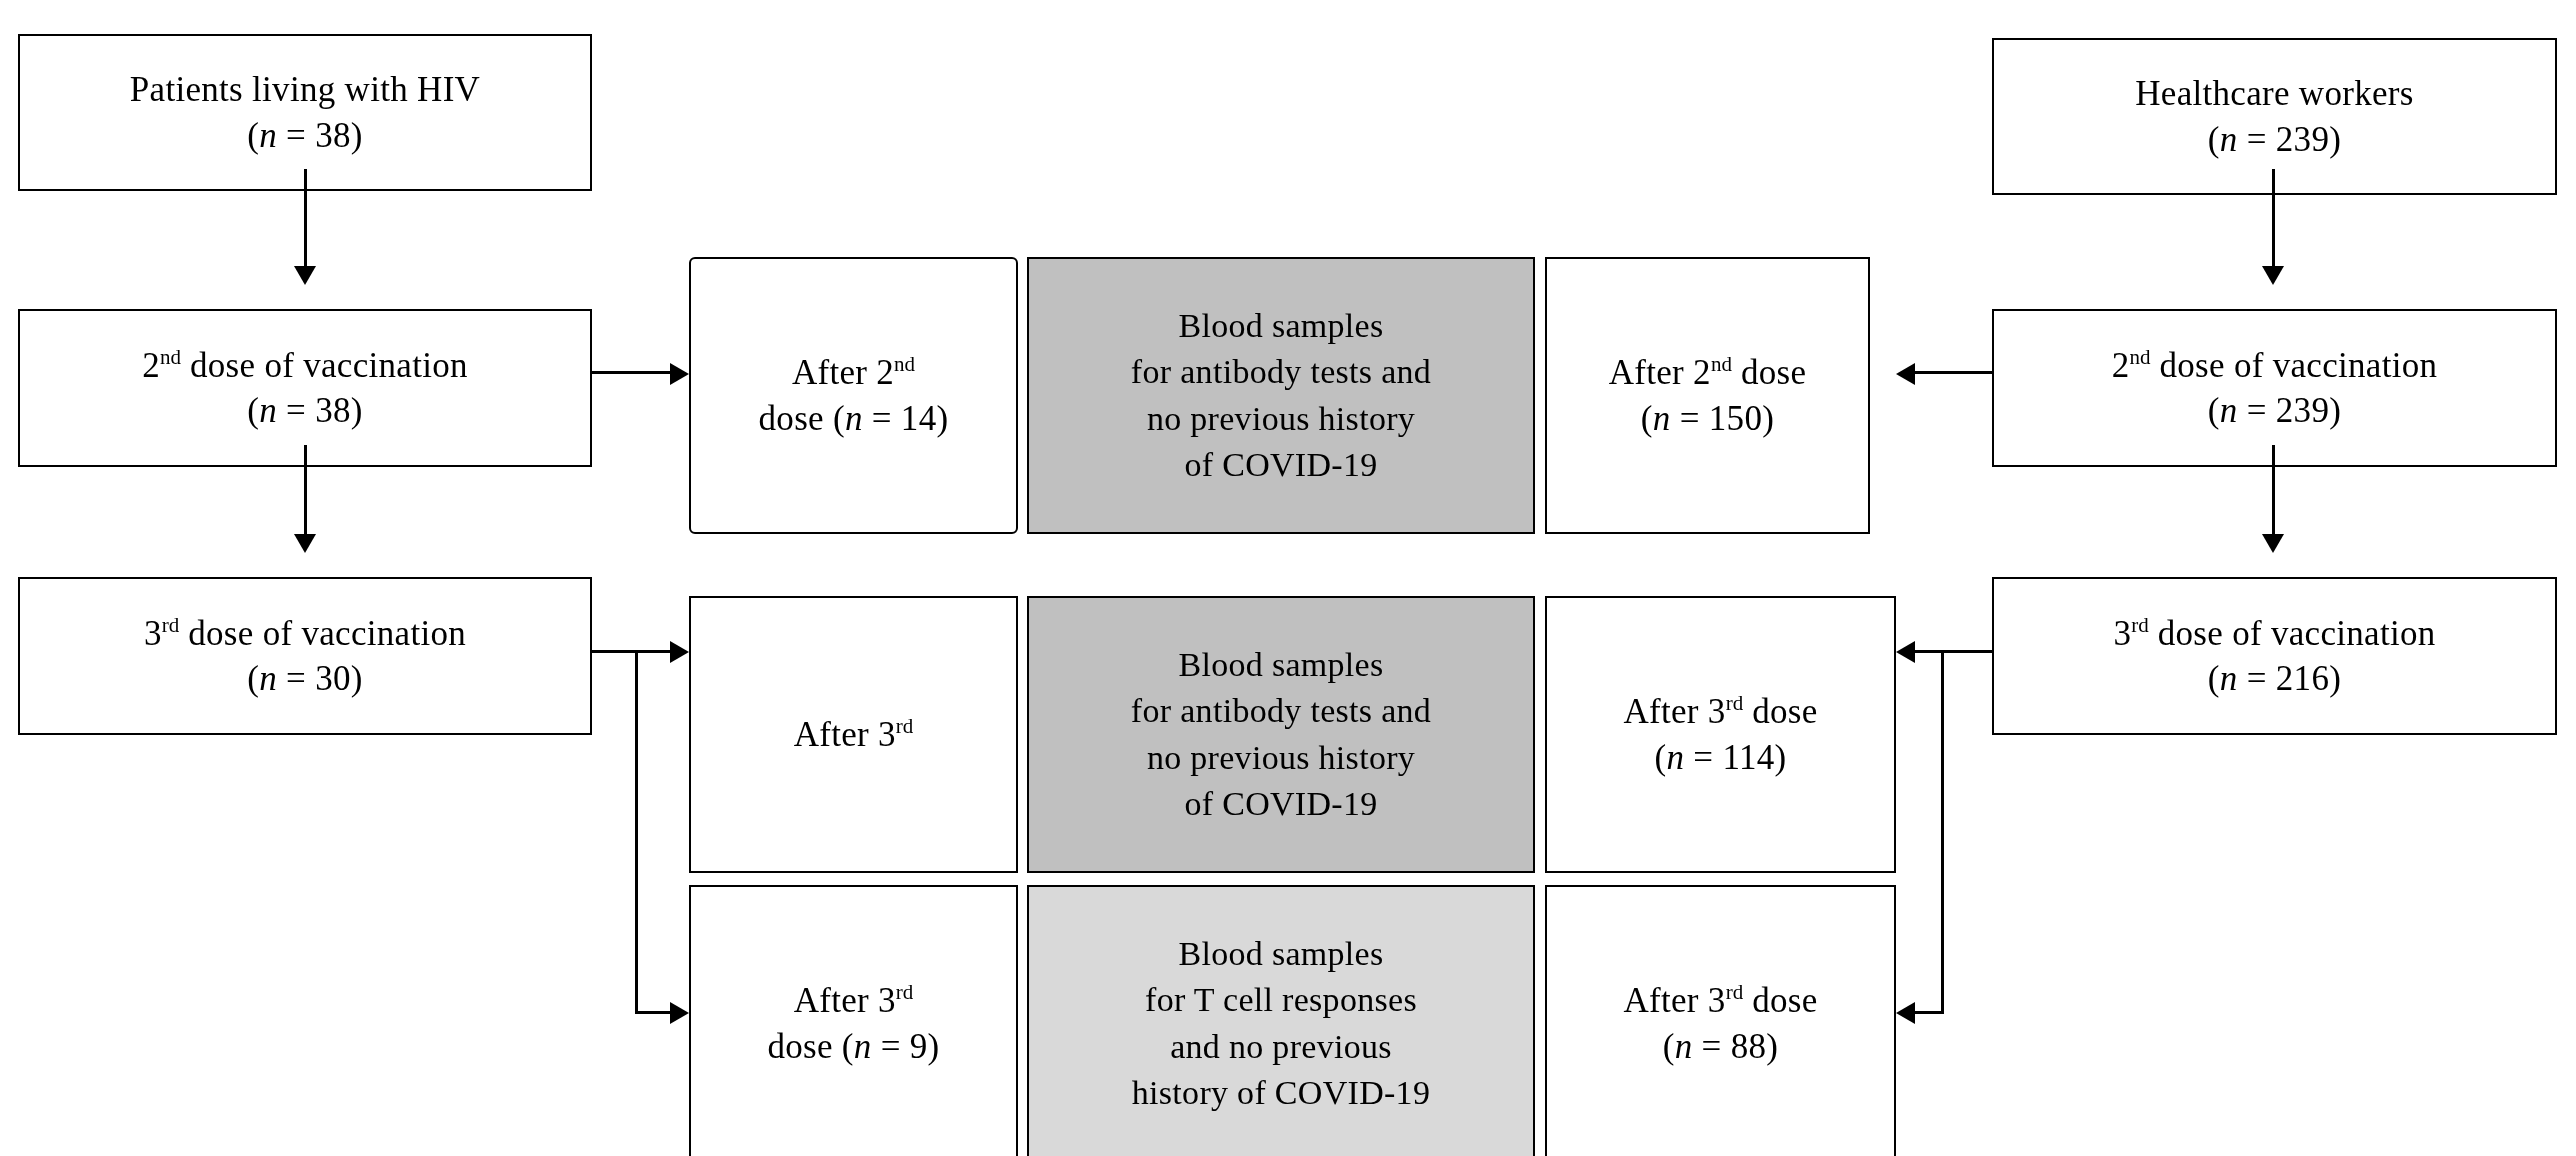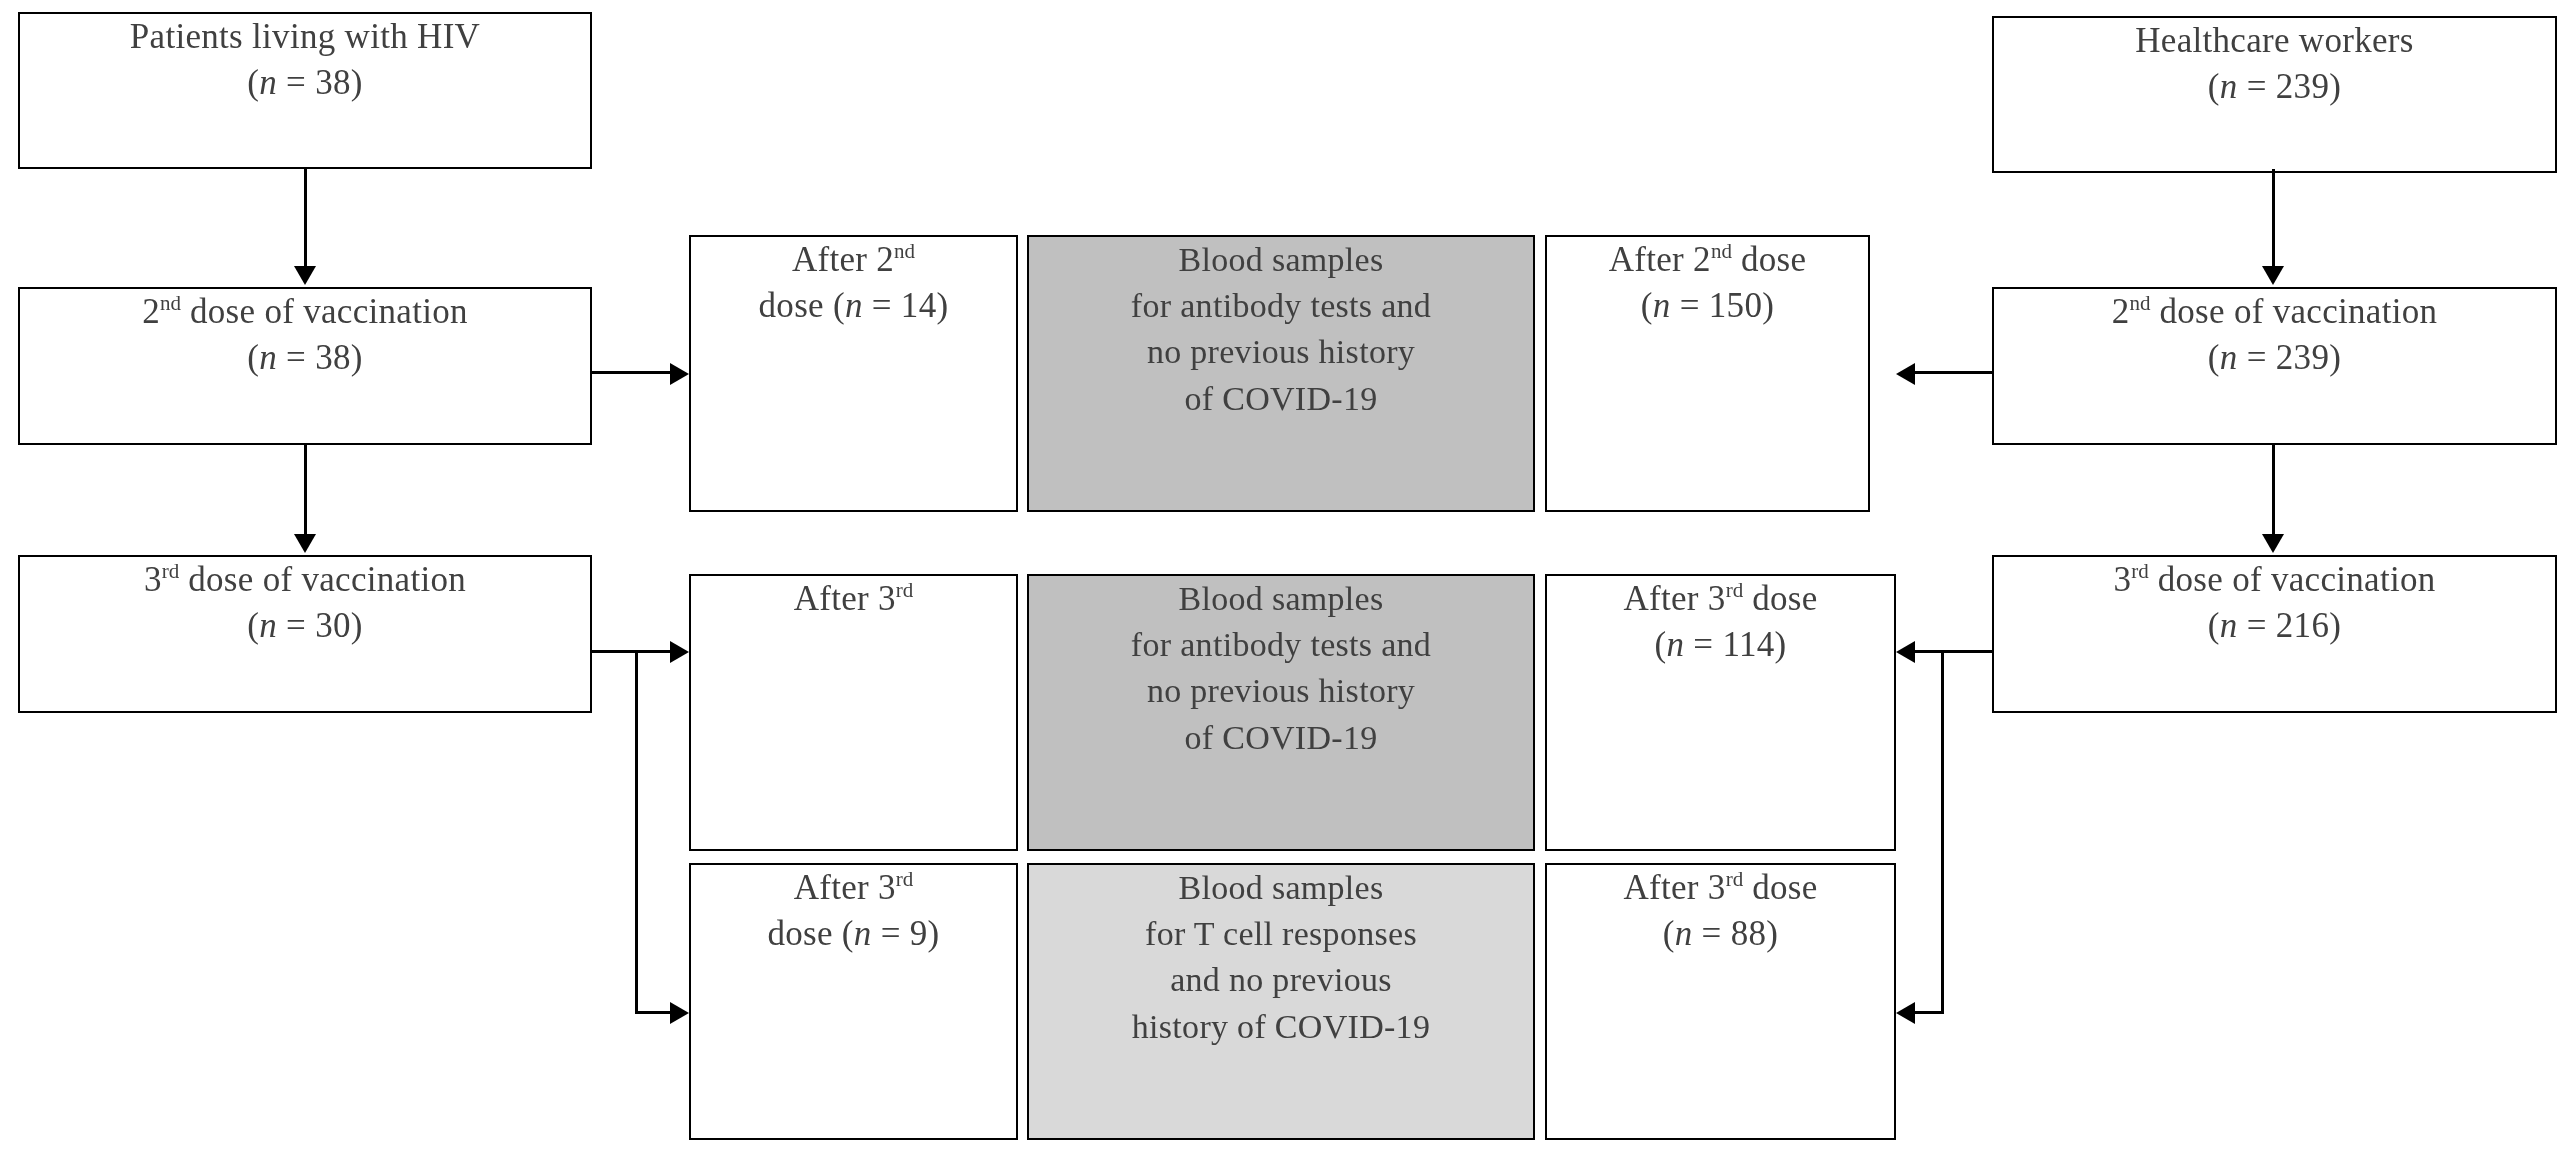--- a/index.html
+++ b/index.html
@@ -14,27 +14,28 @@
     background: #ffffff;
     font-family: "Liberation Serif", "DejaVu Serif", serif;
     overflow: hidden;
   }
   .node {
     position: absolute;
     box-sizing: border-box;
     border: 2.6px solid #000000;
     background: #ffffff;
     display: flex;
-    align-items: flex-start;
+    align-items: center;
     justify-content: center;
     text-align: center;
-    color: #404040;
+    color: #000000;
     font-size: 35px;
     line-height: 1.30;
     letter-spacing: 0.3px;
+    margin-top: 22px;
   }
   .node .txt { width: 100%; padding: 0 8.7px; }
   .node .line { display: block; white-space: nowrap; }
   .node.shaded-dark { background: #c0c0c0; }
   .node.shaded-light { background: #d9d9d9; }
   .node.gray-box { font-size: 34px; line-height: 1.36; }
   sup.ord {
     font-size: 0.60em;
     vertical-align: super;
     line-height: 0;
@@ -88,21 +89,21 @@
     </div>
   </div>
 
   <div class="node" style="left:18px; top:555px; width:574px; height:158px;">
     <div class="txt">
       <span class="line"><span>3</span><sup class="ord">rd</sup><span> dose of vaccination</span></span>
       <span class="line"><span>(</span><i class="nvar">n</i><span> = 30)</span></span>
     </div>
   </div>
 
-  <div class="node" style="left:689px; top:235px; width:329px; height:277px;">
+  <div class="node" style="left:689px; top:235px; width:329px; height:277px;border-radius:6px;">
     <div class="txt">
       <span class="line"><span>After  2</span><sup class="ord">nd</sup></span>
       <span class="line"><span>dose (</span><i class="nvar">n</i><span> = 14)</span></span>
     </div>
   </div>
 
   <div class="node" style="left:689px; top:574px; width:329px; height:277px;">
     <div class="txt">
       <span class="line"><span>After  3</span><sup class="ord">rd</sup></span>
     </div>

